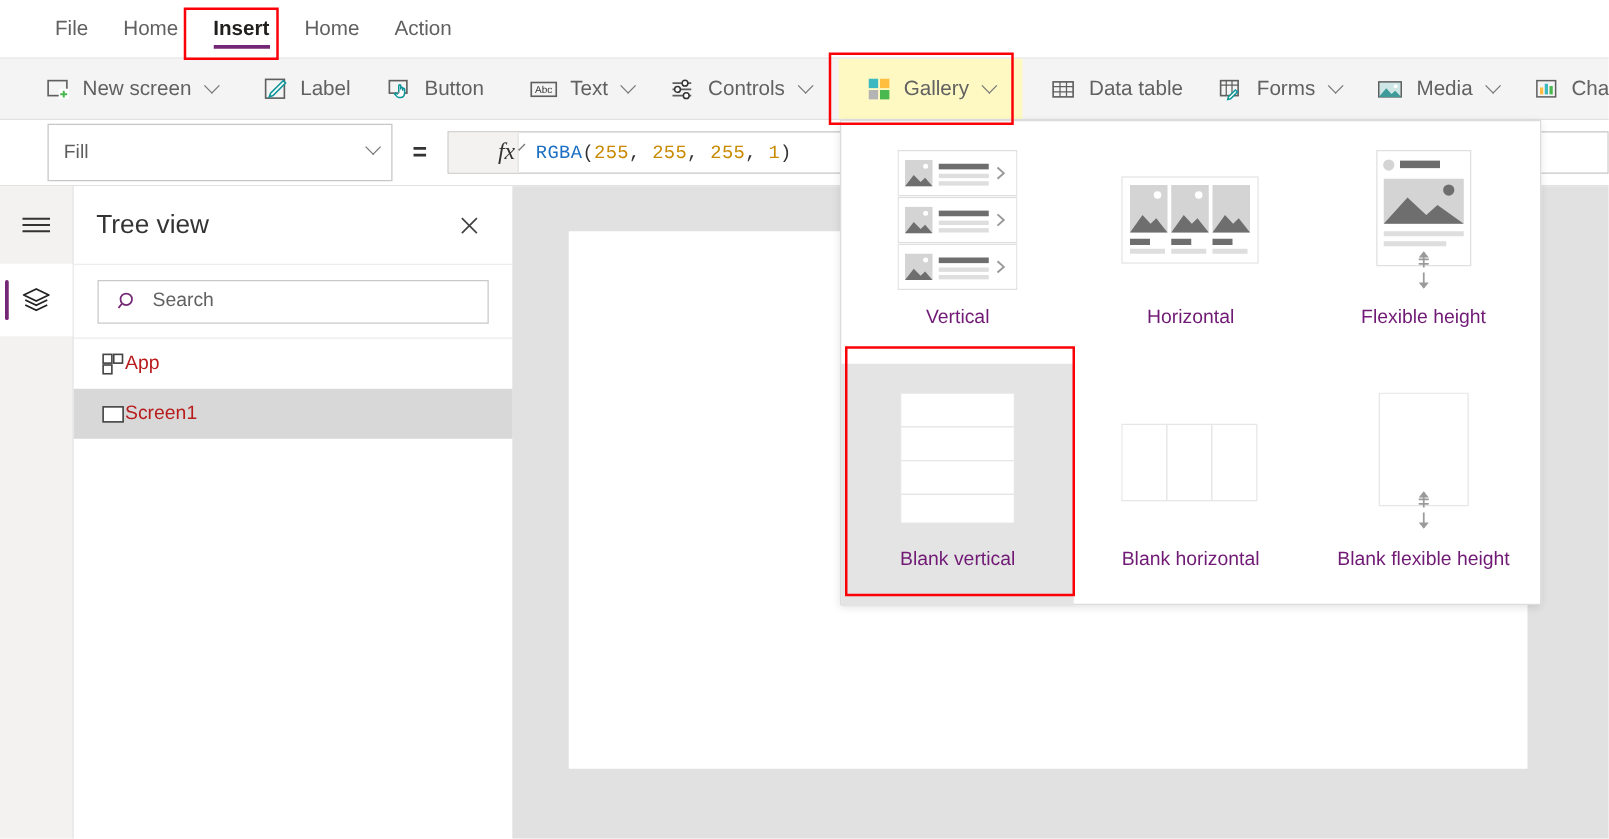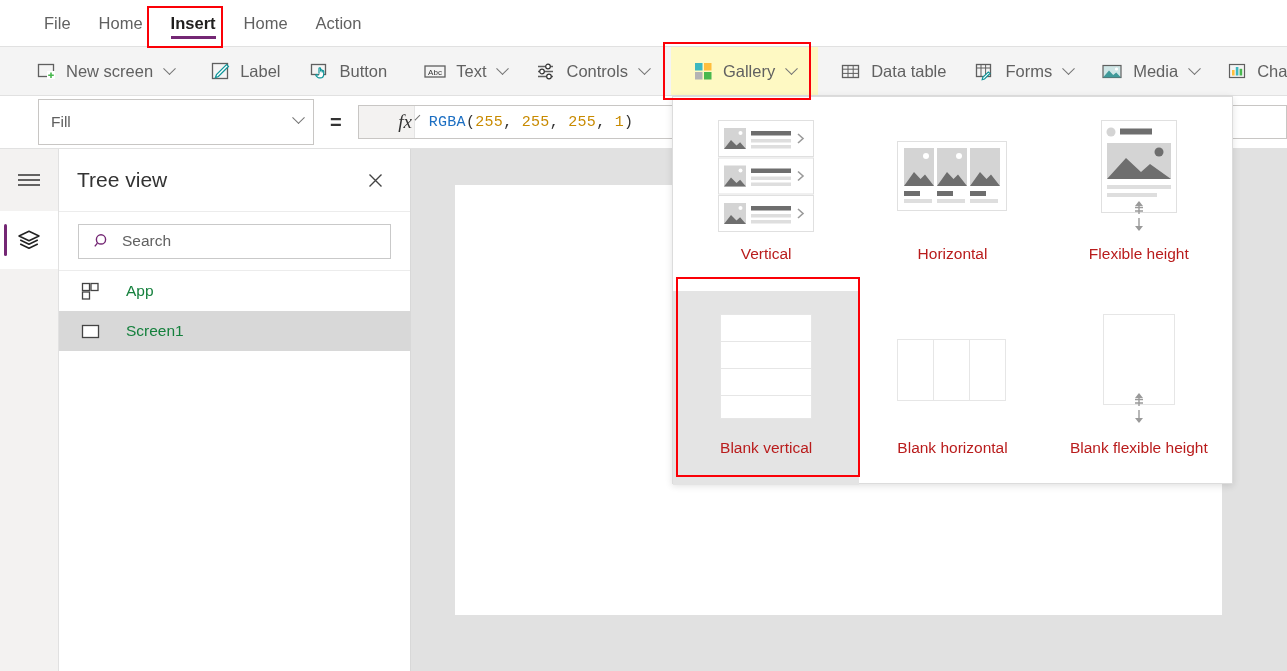--- a/index.html
+++ b/index.html
@@ -215,24 +215,24 @@
     background: #ffffff;
     display: flex; align-items: center;
     gap: 10px;
     padding: 0 10px 0 14px;
     cursor: text;
   }
   .search-ph { font-size: 15.5px; color: #616161; }
   .tree-row {
     height: 40px;
     display: flex; align-items: center;
-    gap: 26px;
+    gap: 0;
     padding-left: 22px;
     font-size: 15.5px;
-    color: #15803d;
+    color: #b91c1c;
     cursor: pointer;
   }
   .tree-row.selected { background: #d8d8d8; }
 
   
   .canvasarea {
     position: absolute; left: 411px; top: 149px;
     width: 876px; height: 522px;
     background: #e1e1e1;
     overflow: hidden;
@@ -267,21 +267,21 @@
     padding-top: 18px;
     cursor: pointer;
   }
   .fl-cell.selected { background: #e4e4e4; }
   .fl-thumb {
     height: 122px;
     display: flex; align-items: center; justify-content: center;
   }
   .fl-label {
     font-size: 15.5px;
-    color: #b91c1c;
+    color: #701a75;
     text-align: left;
     line-height: 1.25;
     margin-top: 7px;
     max-width: 150px;
   }
 </style>
 </head>
 <body>
 
 <div id="app">

